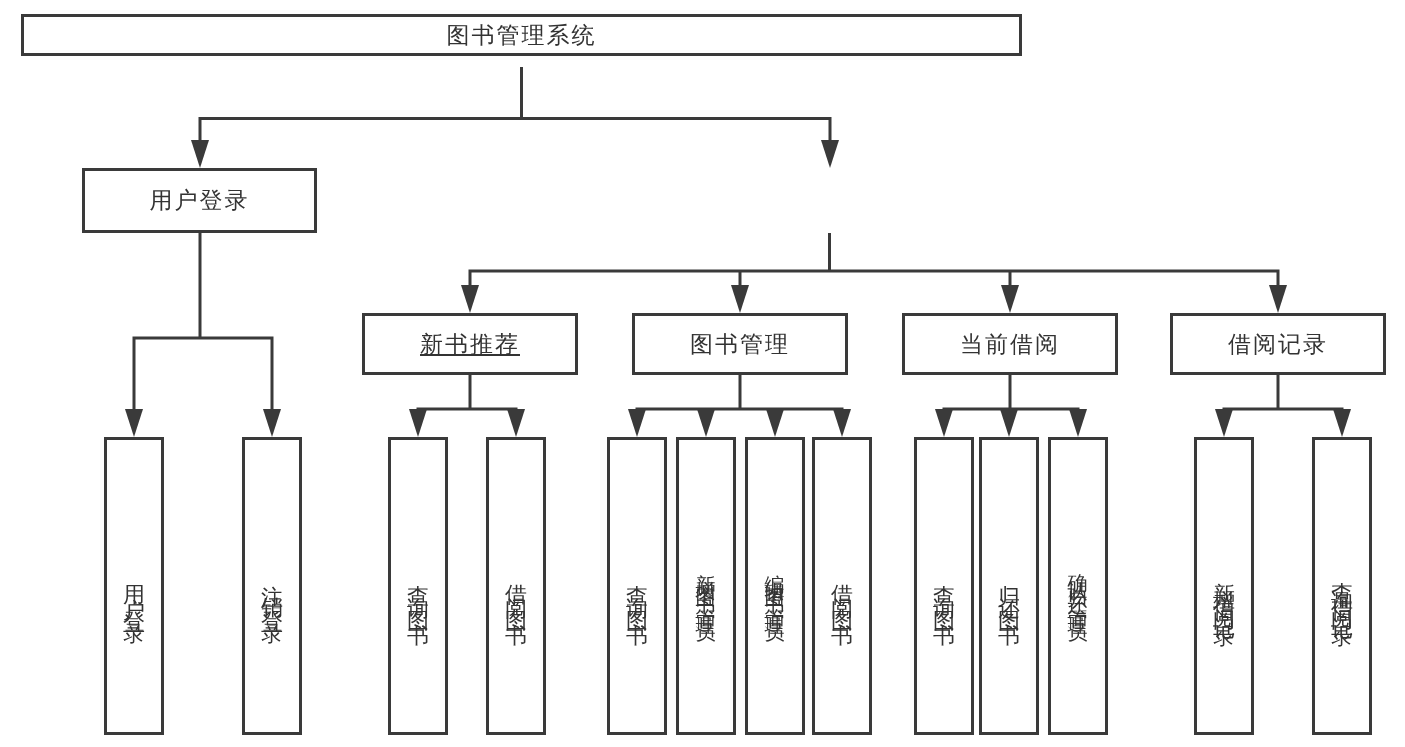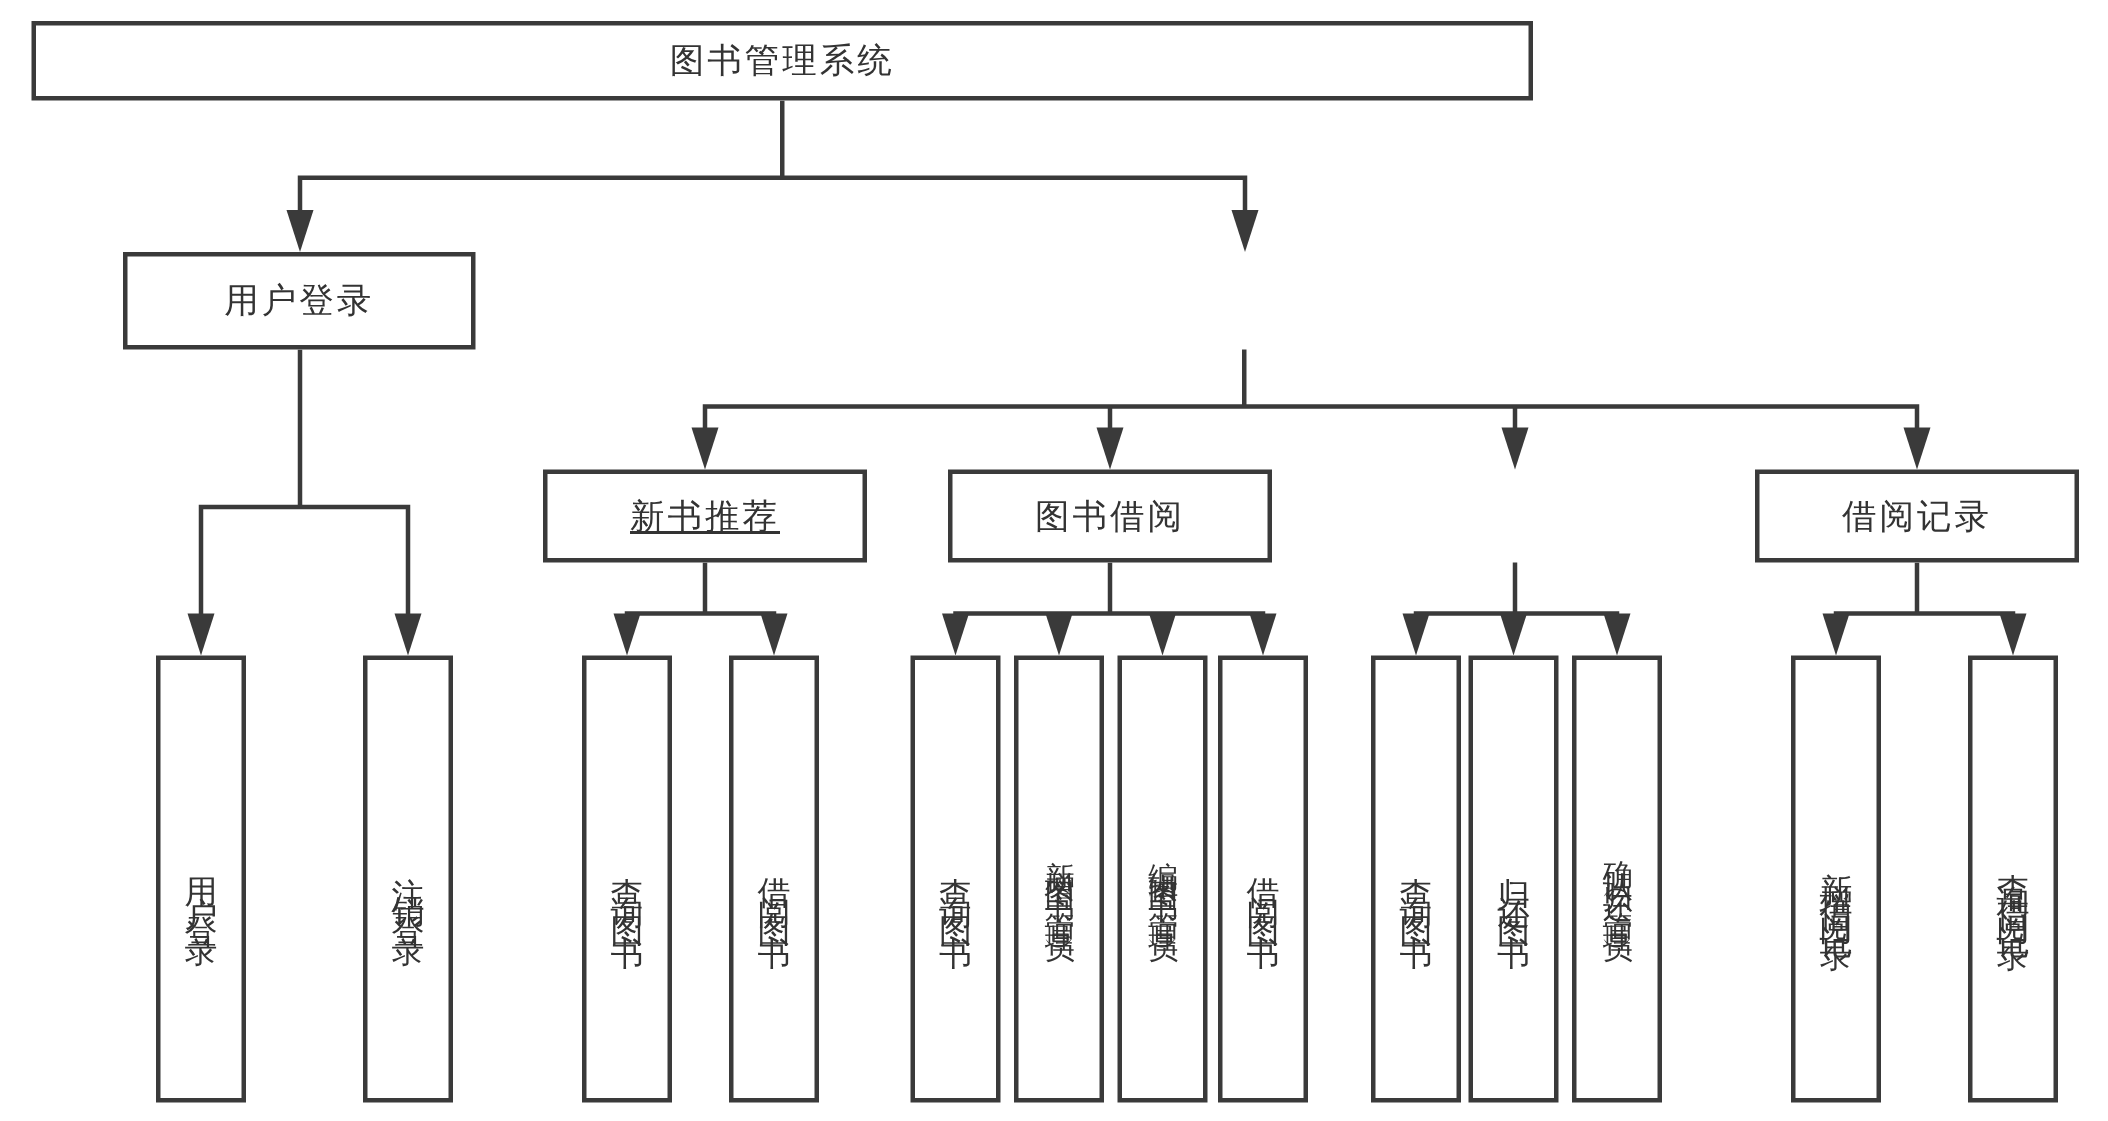--- a/index.html
+++ b/index.html
@@ -34,21 +34,21 @@
     justify-content: center;
     color: #333333;
     z-index: 2;
   }
   .node .hlabel {
     font-size: 23px;
     font-weight: 500;
     letter-spacing: 2px;
     white-space: nowrap;
   }
-  .root-box    { left: 21px;  top: 14px;  width: 1001px; height: 53px; }
+  .root-box    { left: 21px;  top: 14px;  width: 1001px; height: 42px; }
   .l1-a        { left: 82px;  top: 168px; width: 235px;  height: 65px; }
   .l1-b        { left: 712px; top: 168px; width: 235px;  height: 65px; }
   .l2          { top: 313px; width: 216px; height: 62px; }
   .l2-1 { left: 362px; text-decoration: underline; }
   .l2-2 { left: 632px; }
   .l2-3 { left: 902px; }
   .l2-4 { left: 1170px; }
   .leaf { top: 437px; width: 60px; height: 298px; }
   .leaf-1  { left: 104px; }
   .leaf-2  { left: 242px; }
@@ -172,21 +172,24 @@
   </div>
 
   <div class="node l1-a">
     <span class="hlabel">用户登录</span>
   </div>
 
   <div class="node l2 l2-1">
     <span class="hlabel">新书推荐</span>
   </div>
   <div class="node l2 l2-2">
-    <span class="hlabel">图书借阅</span>
+    <span class="hlabel">图书管理</span>
+  </div>
+  <div class="node l2 l2-3">
+    <span class="hlabel">当前借阅</span>
   </div>
   <div class="node l2 l2-4">
     <span class="hlabel">借阅记录</span>
   </div>
 
   <div class="node leaf leaf-1">
     <span class="leaf-label">用户登录</span>
   </div>
   <div class="node leaf leaf-2">
     <span class="leaf-label">注销登录</span>

